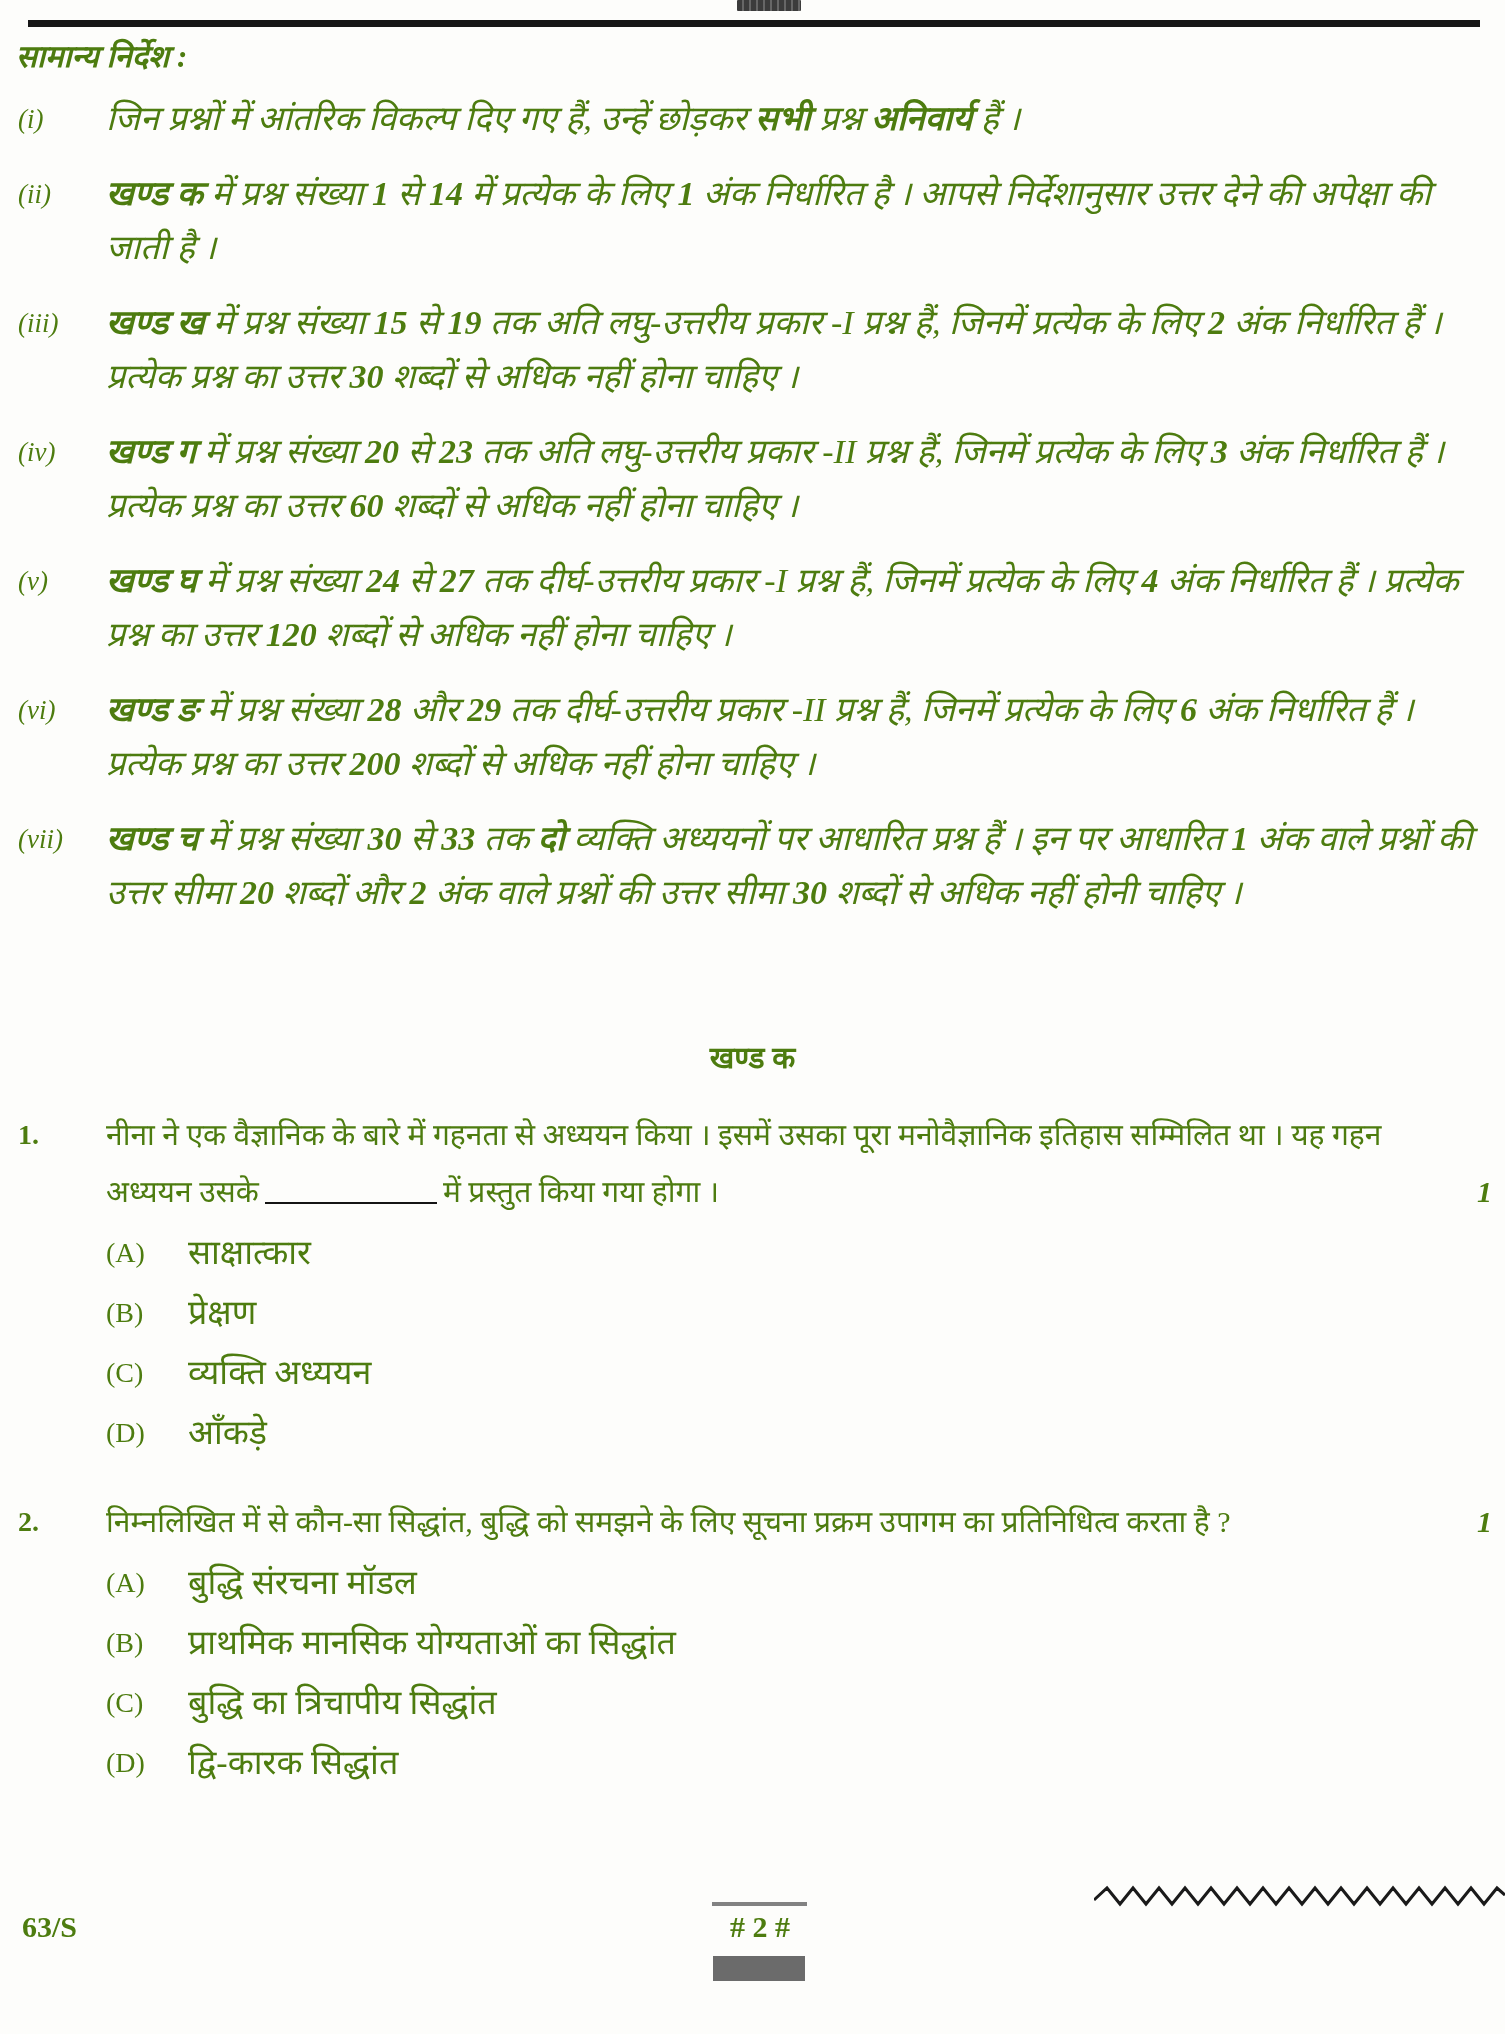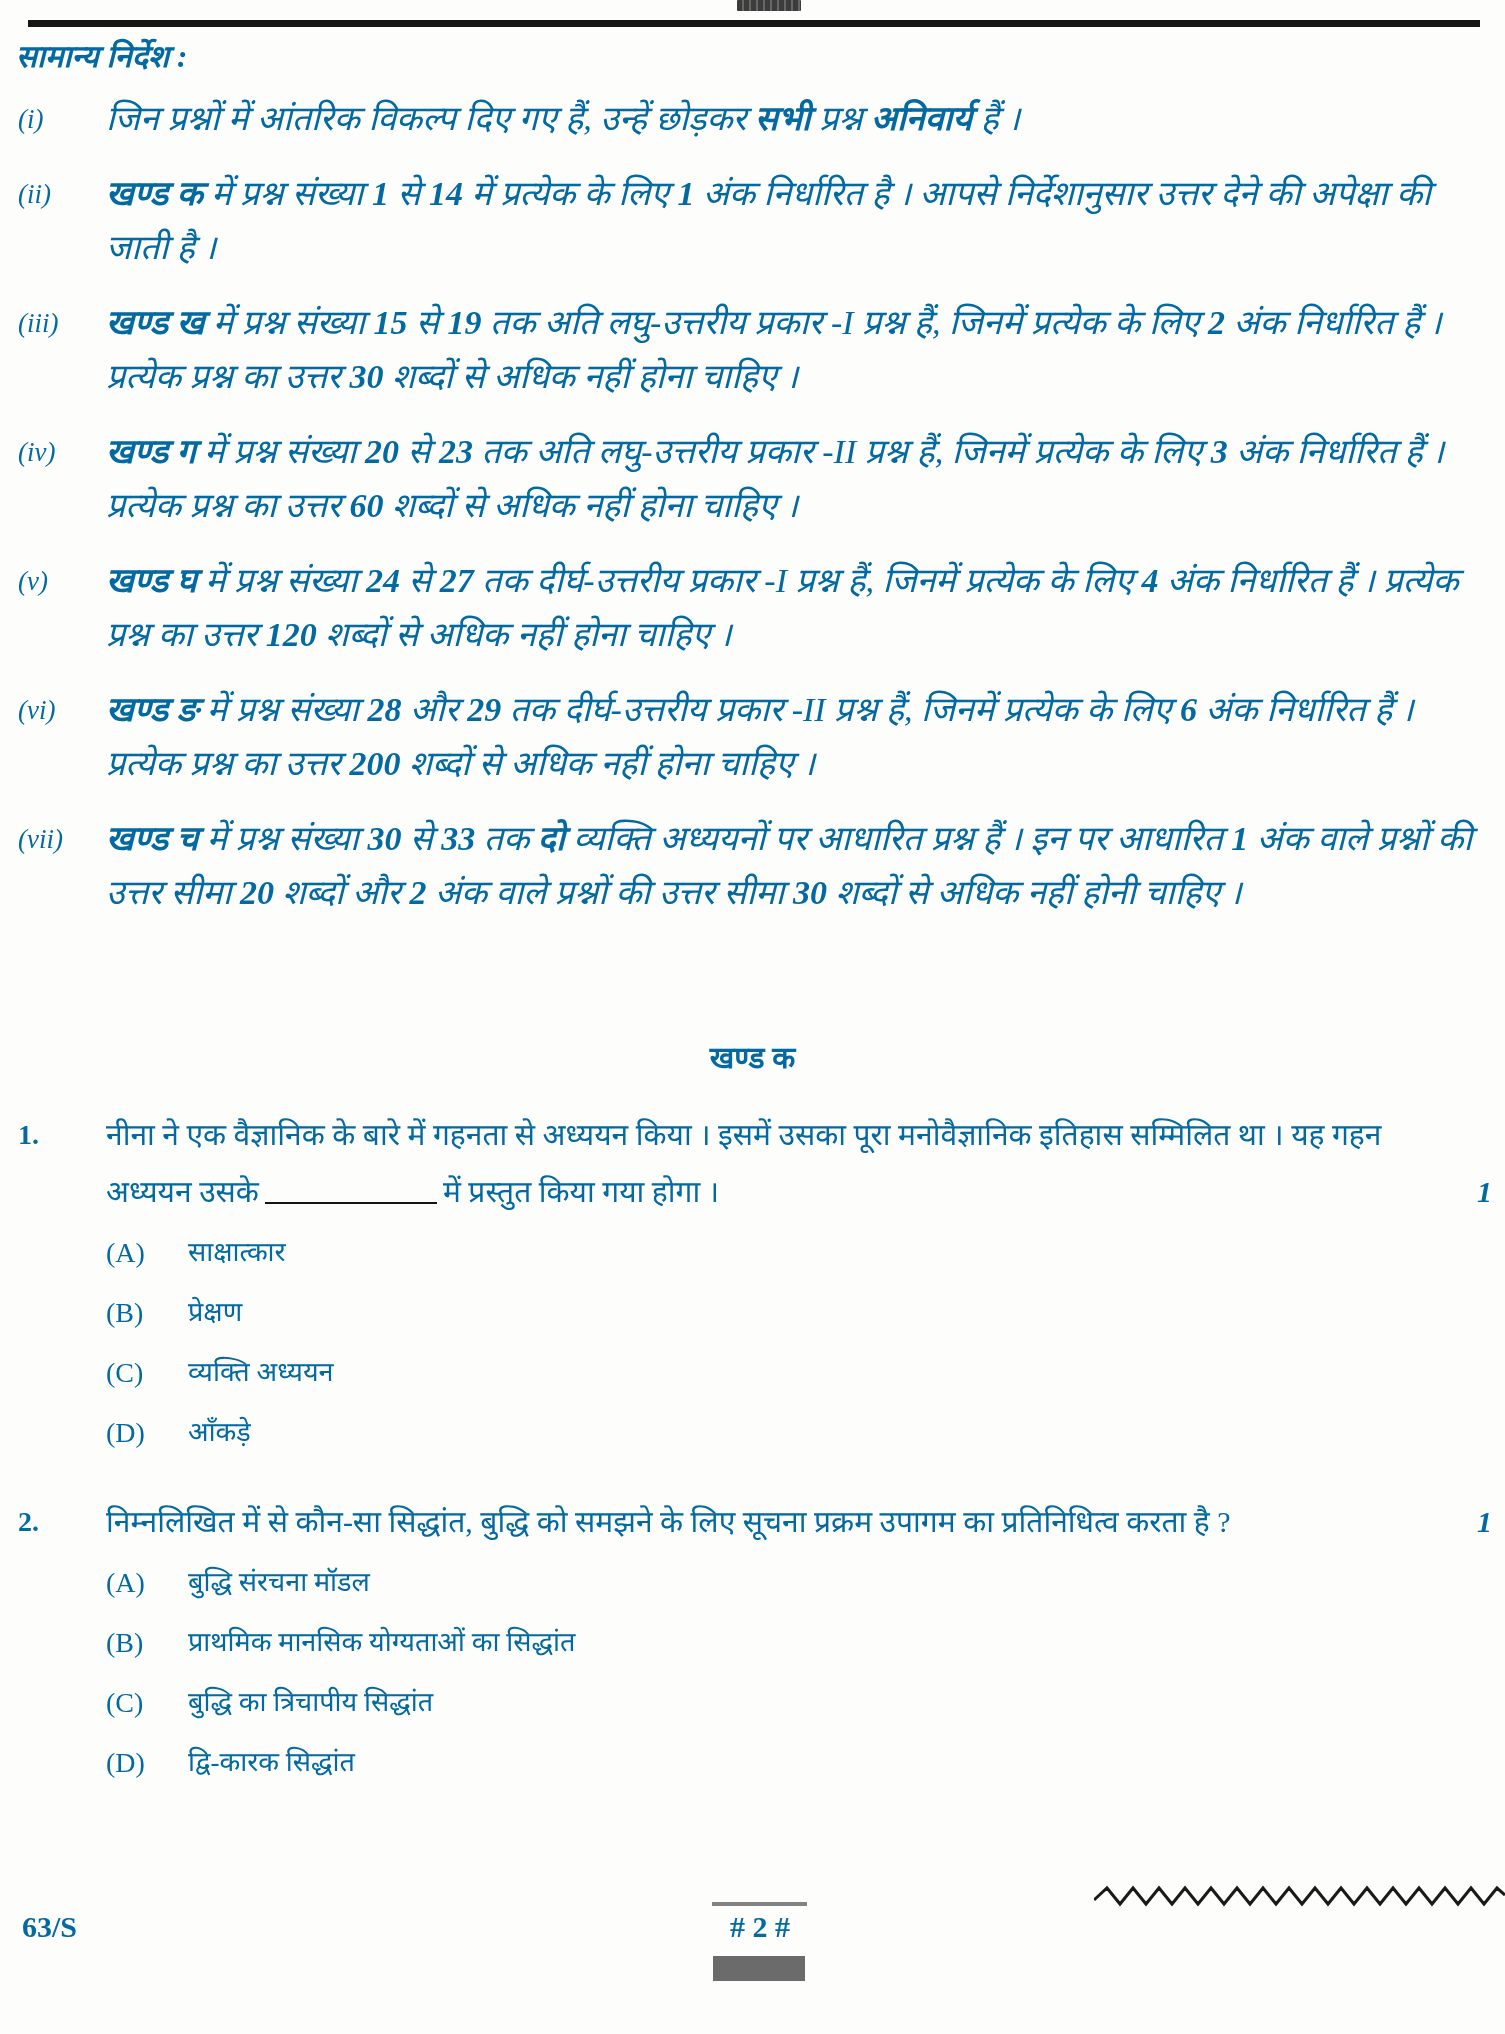--- a/index.html
+++ b/index.html
@@ -1,20 +1,20 @@
 <!DOCTYPE html>
 <html><head>
 <meta charset="utf-8">
 <style>
   html,body{margin:0;padding:0;background:#ffffff;}
   .page{
     position:relative;
     width:1505px;height:2034px;
     background:#fdfdfb;
-    color:#0369a1;
+    color:#4d7c0f;
     font-family:"Liberation Serif",serif;
     overflow:hidden;
   }
   
   .top-mark{
     position:absolute;top:0;left:737px;width:64px;height:11px;
     background:repeating-linear-gradient(90deg,#1b1b1b 0 5px,#4e4e4e 5px 7px);
     opacity:.85;filter:blur(.6px);border-radius:1px;
   }
   .top-rule{position:absolute;top:20px;left:28px;width:1452px;height:7px;background:#171717;}
@@ -41,21 +41,21 @@
     flex:0 0 46px;text-align:right;align-self:flex-end;
     font-size:30px;font-weight:700;font-style:italic;line-height:57px;
   }
   .blank{
     display:inline-block;width:172px;height:2px;vertical-align:-2px;
     border-bottom:2px solid #141414;margin:0 6px;
   }
   .options{margin-left:88px;margin-top:16px;}
   .option{display:flex;margin-bottom:27px;}
   .opt-label{flex:0 0 82px;font-size:28px;line-height:33px;}
-  .opt-text{font-size:27px;line-height:33px;}
+  .opt-text{font-size:34px;line-height:33px;}
   
   .squiggle{position:absolute;top:1884px;left:1094px;}
   .footer-rule{position:absolute;top:1902px;left:712px;width:95px;height:4px;background:#828282;}
   .footer-code{position:absolute;top:1910px;left:22px;font-size:30px;font-weight:700;text-align:center;}
   .footer-page{position:absolute;top:1910px;left:700px;width:120px;text-align:center;font-size:30px;font-weight:700;}
   .footer-box{position:absolute;top:1956px;left:713px;width:92px;height:25px;background:#6b6b6b;}
 </style>
 </head>
 <body>
 

